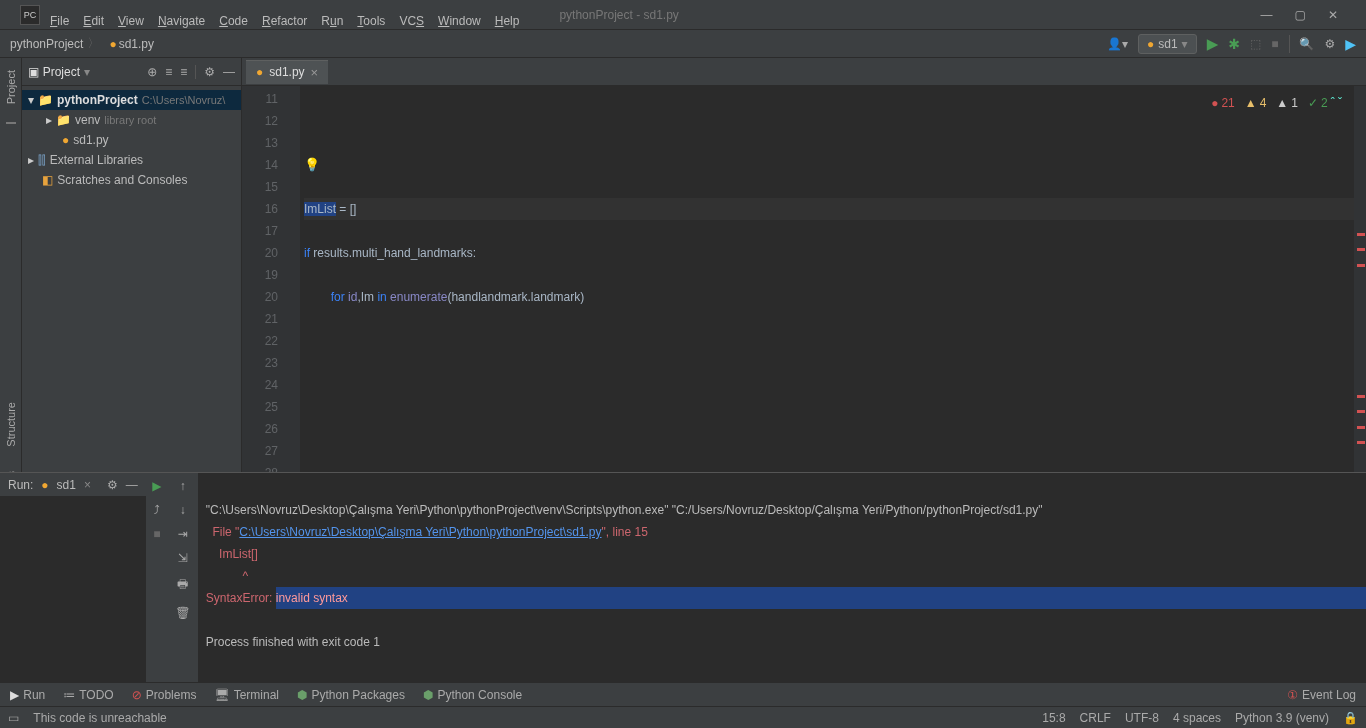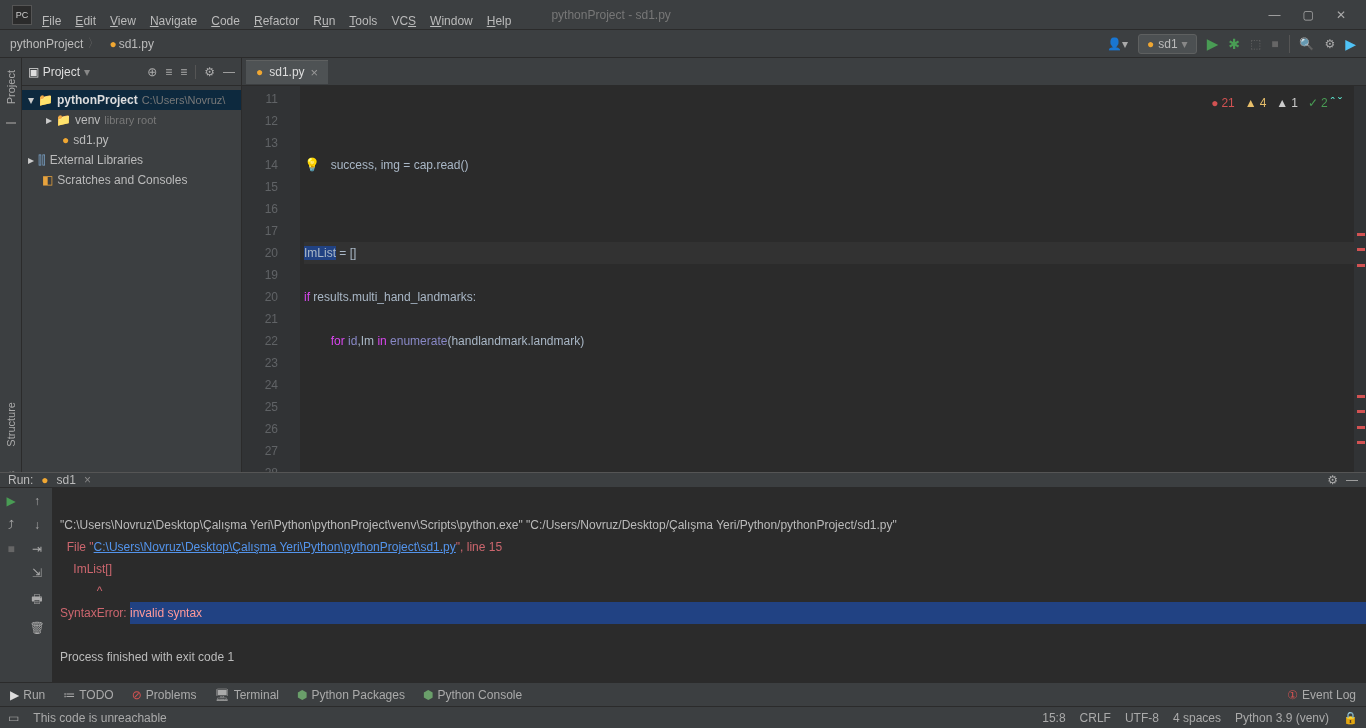--- a/index.html
+++ b/index.html
@@ -1,17 +1,17 @@
 <!DOCTYPE html>
 <html><head>
 <meta charset="utf-8">
 <style>
 * { margin:0; padding:0; box-sizing:border-box; font-family:"Segoe UI",Arial,sans-serif; font-size:12px; }
 body { background:#3c3f41; color:#bbb; width:1366px; height:728px; overflow:hidden; display:flex; flex-direction:column; }
-.titlebar { height:30px; background:#3c3f41; display:flex; align-items:center; padding:0 12px; border-bottom:1px solid #2b2b2b; }
+.titlebar { height:30px; background:#3c3f41; display:flex; align-items:center; padding:0 20px; border-bottom:1px solid #2b2b2b; }
 .titlebar .logo { width:20px; height:20px; background:#2b2b2b; border:1px solid #555; margin-right:10px; font-size:9px; display:flex; align-items:center; justify-content:center; color:#ccc; }
 .menu { display:flex; gap:14px; font-size:12.5px; color:#bbb; }
 .menu span { cursor:default;margin-top:12px; }
 .menu u { text-decoration:underline; }
 .titlebar .title { color:#777; margin-left:40px; }
 .winbtns { margin-left:auto; display:flex; gap:22px; color:#aaa; font-size:13px; padding-right:8px; }
 .navbar { height:28px; background:#3c3f41; display:flex; align-items:center; padding:0 10px; border-bottom:1px solid #2b2b2b; }
 .navbar .crumb { color:#bbb; font-size:12px; }
 .navbar .pyicon { color:#f0a732; margin-left:6px; margin-right:2px; }
 .navbar .rightctl { margin-left:auto; display:flex; align-items:center; gap:10px; }
@@ -30,32 +30,32 @@
 .editor-wrap { flex:1; display:flex; flex-direction:column; background:#2b2b2b; overflow:hidden; }
 .tabs { height:28px; background:#3c3f41; display:flex; align-items:center; border-bottom:1px solid #2b2b2b; padding-left:4px; }
 .tab-item { background:#4e5254; padding:4px 10px; display:flex; align-items:center; gap:6px; font-size:12px; color:#ddd; border-top:1px solid #5e6060; }
 .tab-close { color:#999; font-size:13px; cursor:pointer; }
 .code-area { flex:1; display:flex; overflow:hidden; position:relative; }
 .gutter { width:44px; background:#313335; text-align:right; padding:2px 8px 2px 0; color:#606366; font-family:"Consolas",monospace; font-size:12.5px; line-height:22px; }
 .foldcol { width:14px; background:#313335; }
 .code { flex:1; font-family:"Consolas",monospace; font-size:13px; line-height:22px; padding:2px 0 2px 4px; white-space:pre; color:#a9b7c6; position:relative; }
 .code .line { height:22px; }
 .code .caretline { background:#323232; }
-.kwd { color:#d946ef; }
+.kwd { color:#3b82f6; }
 .builtin { color:#8888c6; }
 .inspections { position:absolute; top:6px; right:12px; display:flex; gap:10px; font-size:12px; z-index:5; }
 .insp { display:flex; align-items:center; gap:3px; }
 .red { color:#d25252; }
 .yellow { color:#e8bf6a; }
 .white { color:#ccc; }
 .green { color:#499c54; }
 .bulb { position:absolute; left:4px; top:68px; font-size:13px; }
 .errstripe { width:12px; background:#313335; position:relative; }
 .errmark { position:absolute; right:1px; width:8px; height:3px; background:#d25252; }
-.run-panel { height:210px; background:#2b2b2b; border-top:1px solid #555; display:flex; flex-direction:column; }
+.run-panel { height:210px; background:#2b2b2b; border-top:1px solid #555; display:flex; }
 .run-head { height:24px; background:#3c3f41; display:flex; align-items:center; padding:0 8px; gap:8px; border-bottom:1px solid #2b2b2b; }
 .run-head .spacer { flex:1; }
 .run-body { flex:1; display:flex; }
 .run-left { width:22px; background:#3c3f41; display:flex; flex-direction:column; align-items:center; gap:10px; padding-top:6px; }
 .run-mid { width:30px; background:#3c3f41; display:flex; flex-direction:column; align-items:center; gap:10px; padding-top:6px; }
 .console { flex:1; font-family:"Consolas",monospace; font-size:13px; line-height:22px; padding:4px 8px; color:#bbb; white-space:pre; overflow:hidden; }
 .console .errtxt { color:#cc666e; }
 .console .link { color:#5394ec; text-decoration:underline; }
 .console .selrow { background:#214283; display:inline-block; }
 .bottom-tools { height:24px; background:#3c3f41; border-top:1px solid #2b2b2b; display:flex; align-items:center; padding:0 10px; gap:18px; font-size:12px; color:#aaa; }
@@ -192,21 +192,20 @@
       </div>
       <div class="foldcol"></div>
       <div class="code">
         <div class="inspections">
           <span class="insp red"><span>●</span><span>21</span></span>
           <span class="insp yellow"><span>▲</span><span>4</span></span>
           <span class="insp white"><span>▲</span><span>1</span></span>
           <span class="insp green"><span>✓</span><span>2</span> <span style="color:#5eead4">ˆ ˇ</span></span>
         </div>
         <span class="bulb">💡</span>
-<div class="line">        success, img = cap.read()</div>
 <div class="line"> </div>
 <div class="line caretline"><span style="background:#214283;">ImList</span> = []</div>
 <div class="line"><span class="kwd">if</span> results.multi_hand_landmarks:</div>
 <div class="line">        <span class="kwd">for</span> <span class="builtin">id</span>,Im <span class="kwd">in</span> <span class="builtin">enumerate</span>(handlandmark.landmark)</div>
 
 
 
 
 
 

